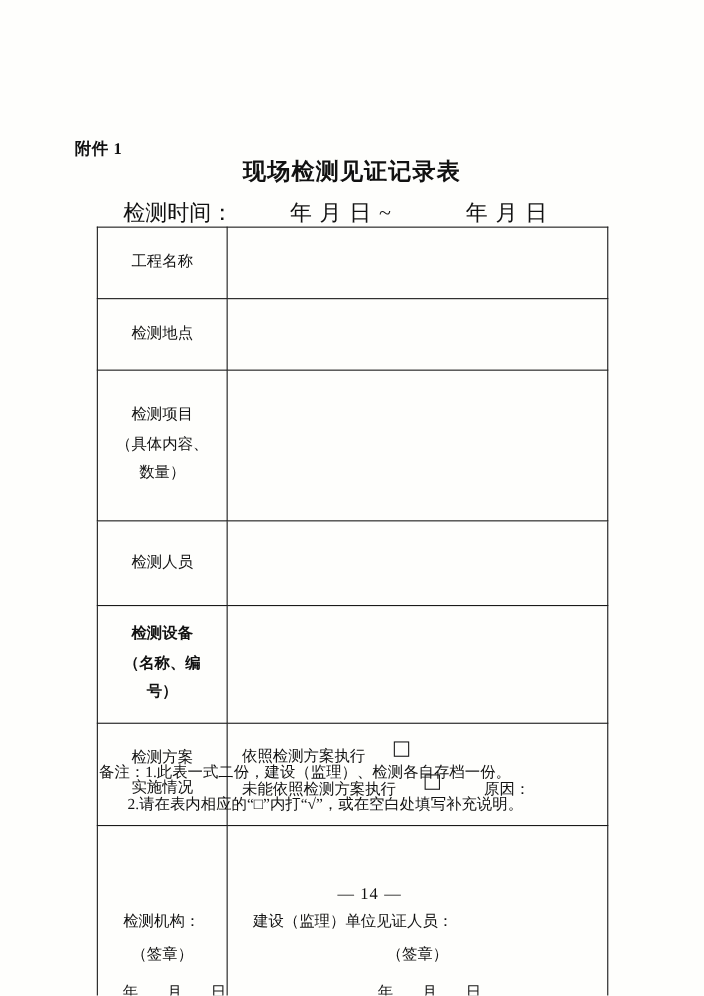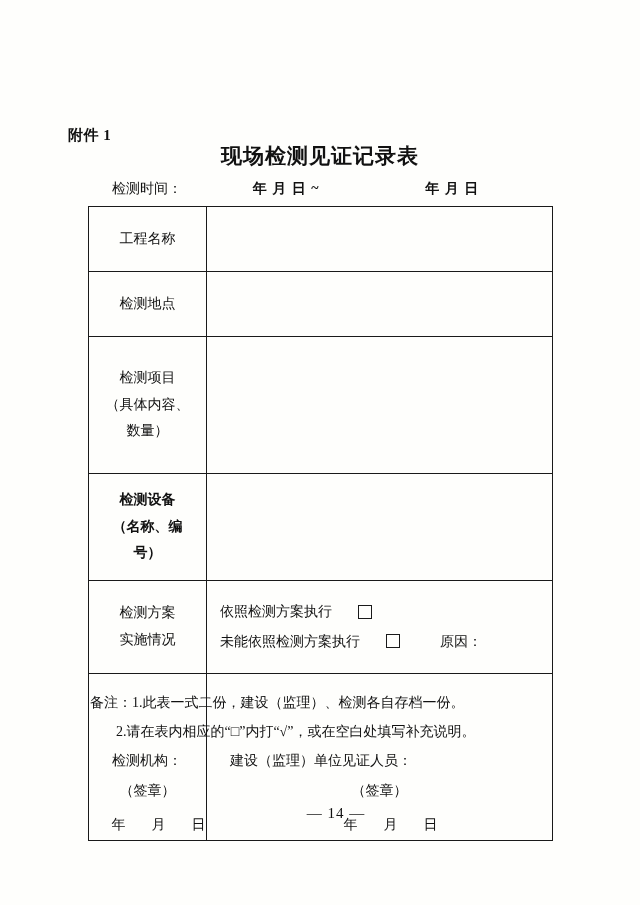--- a/index.html
+++ b/index.html
@@ -38,34 +38,33 @@
     text-align: center;
     font-size: 21px;
     font-weight: bold;
     letter-spacing: 1px;
   }
   .time-row {
     position: absolute;
     left: 112px;
     top: 180px;
     width: 420px;
-    font-size: 14px;
+    font-size: 20px;
     display: flex;
     align-items: flex-end;
   }
   .time-label {
     white-space: nowrap;
   }
   .time-fields {
     flex: 1;
     display: flex;
     justify-content: space-around;
     padding-left: 18px;
     letter-spacing: 1px;
-    font-weight: bold;
   }
   .time-fields span { white-space: nowrap; }
 
   table.main {
     position: absolute;
     left: 88px;
     top: 206px;
     width: 464px;
     border-collapse: collapse;
     table-layout: fixed;
@@ -93,21 +92,20 @@
   .r-device td { height: 62px; font-weight: bold; }
   .r-plan td { height: 66px; }
 
   .plan-cell {
     padding: 8px 0 8px 10px;
     font-size: 14px;
     line-height: 2.1;
   }
   .plan-line {
     display: flex;
-    align-items: center;
     font-family: Liberation Serif, serif;
   }
   .plan-text { white-space: nowrap; }
   .chk {
     display: inline-block;
     width: 12px;
     height: 12px;
     border: 1px solid #1a1a1a;
     margin-left: 26px;
     vertical-align: middle;
@@ -201,20 +199,24 @@
         <td class="val"></td>
       </tr>
       <tr class="r-item">
         <td class="lbl">
           <span class="l2">检测项目</span>
           <span class="l2">（具体内容、</span>
           <span class="l2">数量）</span>
         </td>
         <td class="val"></td>
       </tr>
+      <tr class="r-person">
+        <td class="lbl">检测人员</td>
+        <td class="val"></td>
+      </tr>
       <tr class="r-device">
         <td class="lbl">
           <span class="l2">检测设备</span>
           <span class="l2">（名称、编号）</span>
         </td>
         <td class="val"></td>
       </tr>
       <tr class="r-plan">
         <td class="lbl">
           <span class="l2">检测方案</span>

